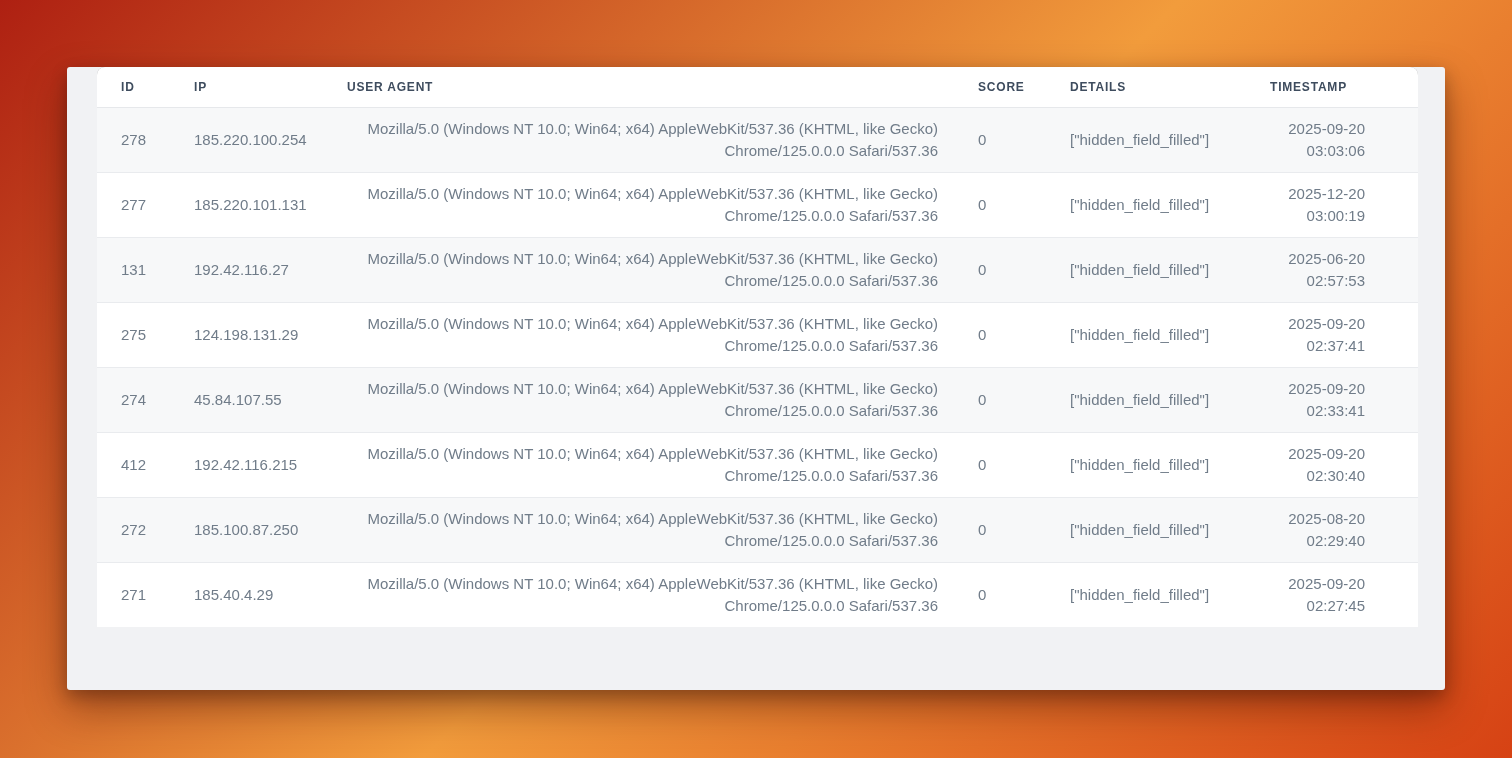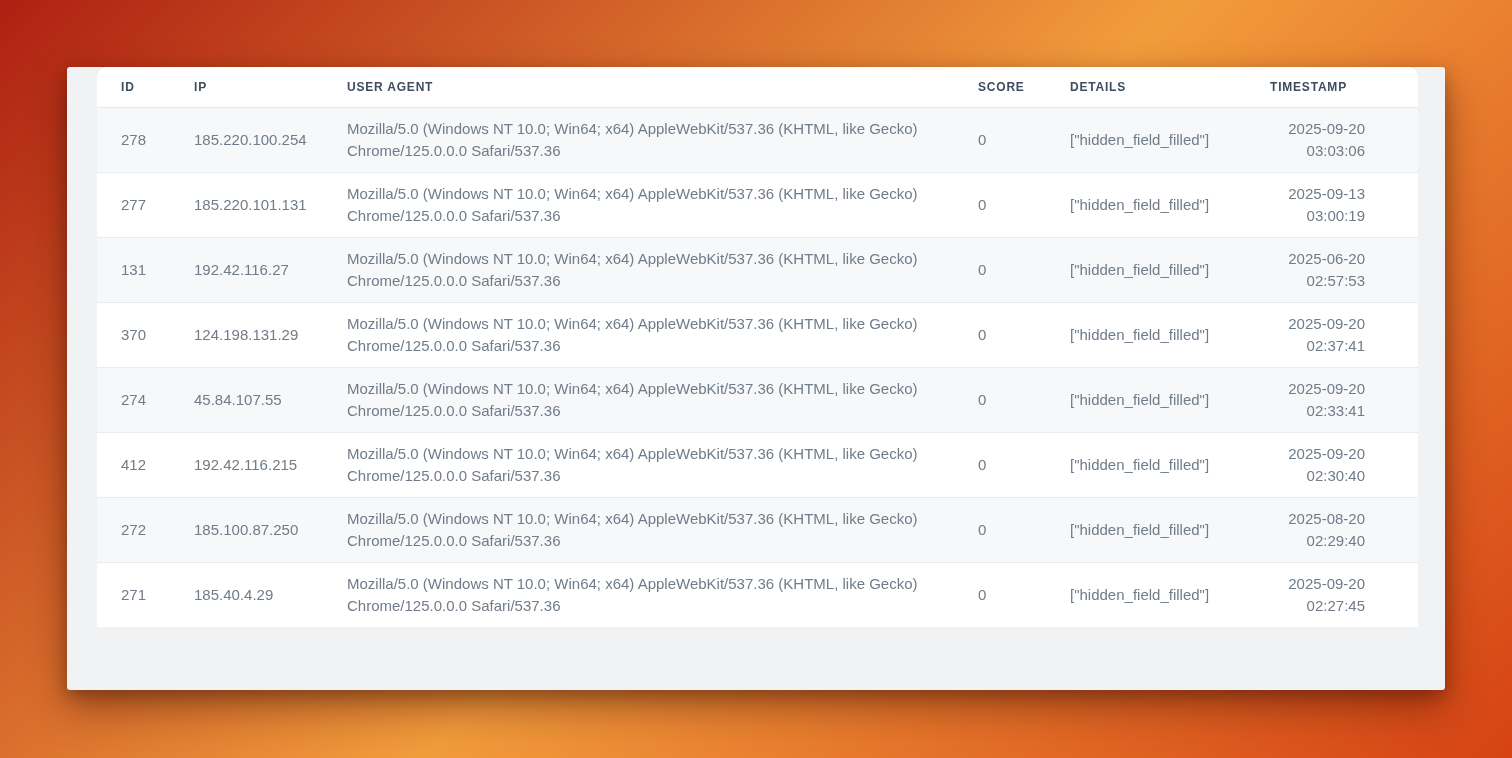--- a/index.html
+++ b/index.html
@@ -50,21 +50,21 @@
   tbody td {
     height: 65px; padding: 10px 16px 10px 24px;
     vertical-align: middle;
     font-size: 15px; line-height: 22px;
     color: #707c89;
     border-top: 1px solid #e9ebee;
   }
   tbody tr:first-child td { border-top: none; }
   tbody tr:nth-child(odd) { background: #f7f8f9; }
   tbody tr:nth-child(even) { background: #ffffff; }
-  .ua { max-width: 591px; }
+  .ua { max-width: 591px; text-align: right; }
   .ts { width: 95px; text-align: right; }
 </style>
 </head>
 <body>
 
 <div class="bg">
   <div class="card">
     <div class="table-wrap">
       <table>
         <colgroup>
@@ -101,39 +101,39 @@
 
   <tr>
     <td>277</td>
     <td>185.220.101.131</td>
     <td>
                 <div class="ua">Mozilla/5.0 (Windows NT 10.0; Win64; x64) AppleWebKit/537.36 (KHTML, like Gecko) Chrome/125.0.0.0 Safari/537.36</div>
               </td>
     <td>0</td>
     <td>["hidden_field_filled"]</td>
     <td>
-                <div class="ts">2025-09-13 03:00:19</div>
+                <div class="ts">2025-12-20 03:00:19</div>
               </td>
   </tr>
 
   <tr>
     <td>131</td>
     <td>192.42.116.27</td>
     <td>
                 <div class="ua">Mozilla/5.0 (Windows NT 10.0; Win64; x64) AppleWebKit/537.36 (KHTML, like Gecko) Chrome/125.0.0.0 Safari/537.36</div>
               </td>
     <td>0</td>
     <td>["hidden_field_filled"]</td>
     <td>
                 <div class="ts">2025-06-20 02:57:53</div>
               </td>
   </tr>
 
   <tr>
-    <td>370</td>
+    <td>275</td>
     <td>124.198.131.29</td>
     <td>
                 <div class="ua">Mozilla/5.0 (Windows NT 10.0; Win64; x64) AppleWebKit/537.36 (KHTML, like Gecko) Chrome/125.0.0.0 Safari/537.36</div>
               </td>
     <td>0</td>
     <td>["hidden_field_filled"]</td>
     <td>
                 <div class="ts">2025-09-20 02:37:41</div>
               </td>
   </tr>

